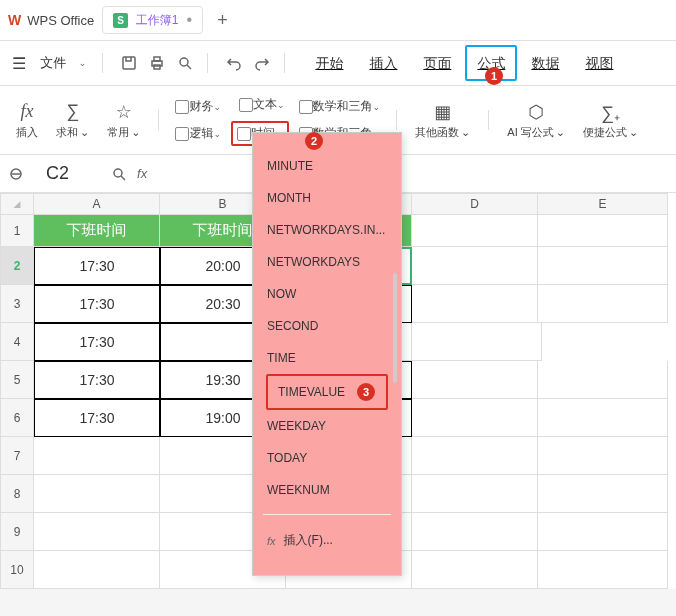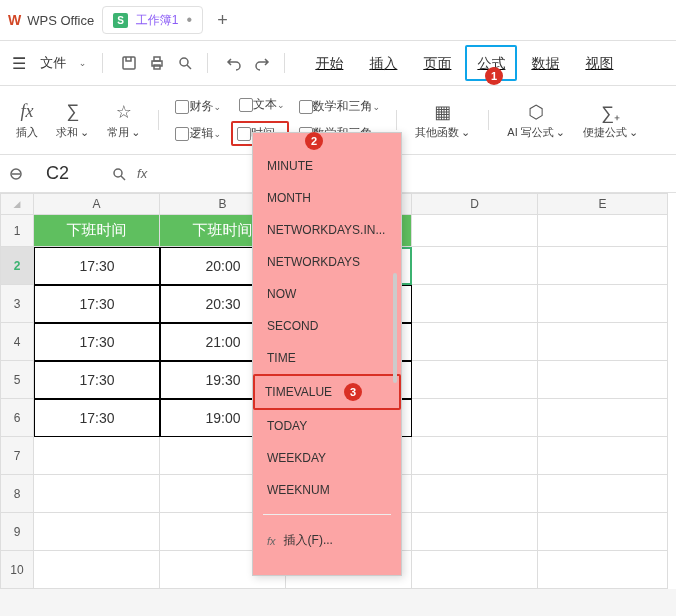--- a/index.html
+++ b/index.html
@@ -50,21 +50,21 @@
 .rowh { width: 34px; border: 1px solid #ddd; border-top: none; background: #f5f5f5; display: flex; align-items: center; justify-content: center; font-size: 12px; color: #555; }
 .cell { width: 126px; border: 1px solid #ddd; border-left: none; border-top: none; display: flex; align-items: center; justify-content: center; font-size: 14px; color: #333; background: #fff; }
 .cell.cE { width: 130px; }
 .hdr .cell.g { background: #5fbf5f; color: #fff; font-size: 15px; }
 .bordered { border: 1px solid #000 !important; }
 .sel { border: 2px solid #3cb371 !important; }
 .rowh.sel-rh { background: #e0e0e0; color: #3cb371; font-weight: bold; }
 
 .dropdown { position: absolute; left: 252px; top: 132px; width: 150px; background: #fca5a5; border: 1px solid #ccc; box-shadow: 2px 2px 8px rgba(0,0,0,0.15); padding: 17px 0; z-index: 10; }
 .dd-item { padding: 9px 14px; font-size: 12px; color: #333; display: flex; align-items: center; gap: 8px; cursor: pointer; }
-.dd-item.hl { border: 2px solid #d93025; border-radius: 2px; margin: 0 0; padding: 7px 10px; }
+.dd-item.hl { border: 2px solid #d93025; border-radius: 2px; margin: 0 13px; padding: 7px 10px; }
 .dd-sep { height: 1px; background: #eee; margin: 8px 10px; }
 .dd-scroll { position: absolute; right: 4px; top: 140px; width: 4px; height: 110px; background: #ccc; border-radius: 2px; }
 .dd-insert .fxicon { font-size: 11px; }
 
 .callout { position: absolute; width: 18px; height: 18px; background: #d93025; color: #fff; border-radius: 50%; display: flex; align-items: center; justify-content: center; font-size: 11px; font-weight: bold; z-index: 20; }
 .c1 { left: 485px; top: 67px; }
 .c2 { left: 305px; top: 132px; }
 .c3 { position: static; margin-left: 4px; }
 
 svg.i { width: 16px; height: 16px; stroke: #666; stroke-width: 1.5; fill: none; }
@@ -263,21 +263,20 @@
         <div class="rowh">3</div>
         <div class="cell bordered">17:30</div>
         <div class="cell bordered">20:30</div>
         <div class="cell bordered"></div>
         <div class="cell"></div>
         <div class="cell cE"></div>
       </div>
       <div class="row ">
         <div class="rowh">4</div>
         <div class="cell bordered">17:30</div>
-        <div class="cell bordered">21:00</div>
         <div class="cell bordered"></div>
         <div class="cell"></div>
         <div class="cell cE"></div>
       </div>
       <div class="row ">
         <div class="rowh">5</div>
         <div class="cell bordered">17:30</div>
         <div class="cell bordered">19:30</div>
         <div class="cell bordered"></div>
         <div class="cell"></div>
@@ -329,22 +328,22 @@
 <div class="dropdown" id="dd">
   <div class="dd-scroll"></div>
 <div class="dd-item">MINUTE</div>
     <div class="dd-item">MONTH</div>
     <div class="dd-item">NETWORKDAYS.IN...</div>
     <div class="dd-item">NETWORKDAYS</div>
     <div class="dd-item">NOW</div>
     <div class="dd-item">SECOND</div>
     <div class="dd-item">TIME</div>
     <div class="dd-item hl">TIMEVALUE<span class="callout c3">3</span></div>
+    <div class="dd-item">WEEKDAY</div>
     <div class="dd-item">TODAY</div>
-    <div class="dd-item">WEEKDAY</div>
     <div class="dd-item">WEEKNUM</div>
     <div class="dd-sep"></div>
     <div class="dd-item dd-insert">
       <span class="fxicon">fx</span>
       <span>插入(F)...</span>
     </div>
   </div>
 
 <div class="callout c1">1</div>
 <div class="callout c2">2</div>

